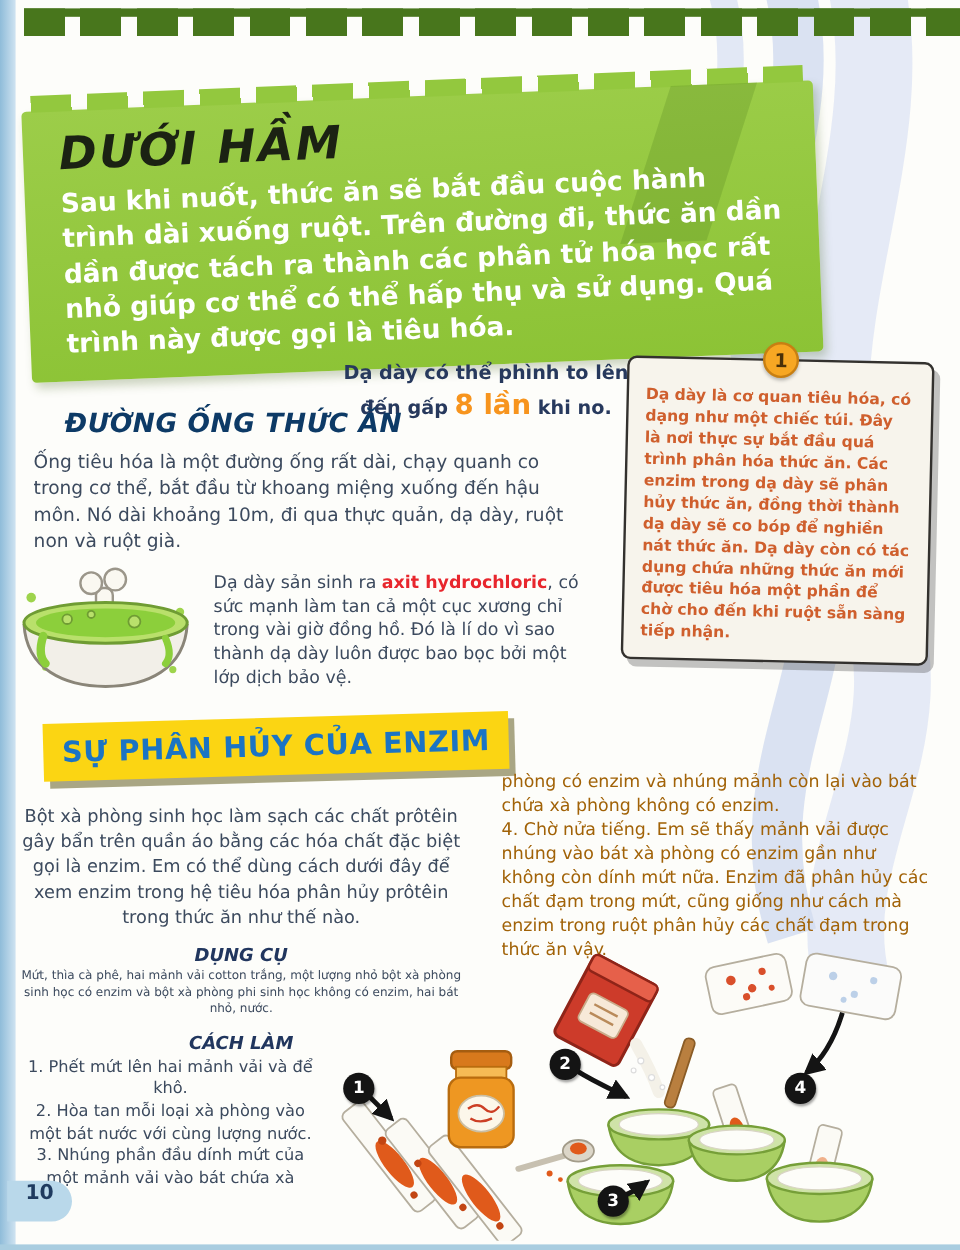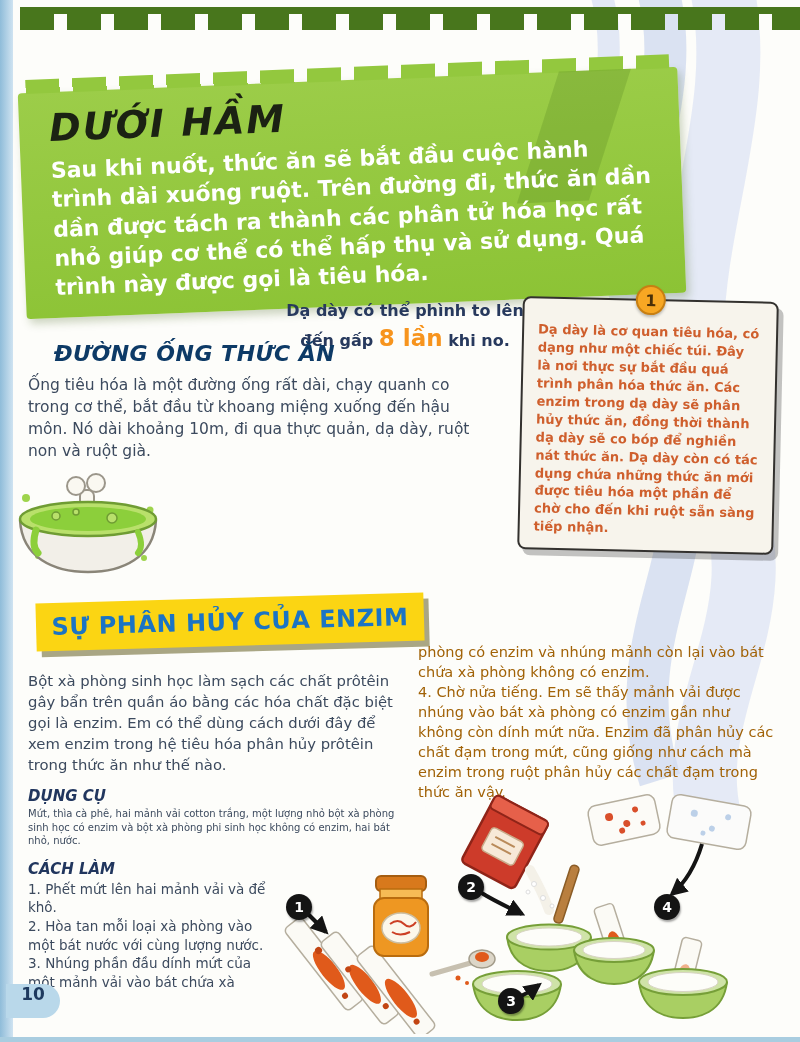--- a/index.html
+++ b/index.html
@@ -85,21 +85,21 @@
   }
   
   .yellow-banner{
     position:absolute;left:36px;top:598px;width:388px;height:48px;
     background:#fbd513;transform:rotate(-1.6deg);
     box-shadow:5px 6px 0 rgba(100,95,35,.55);
     display:flex;align-items:center;justify-content:center;
   }
   .yellow-banner span{color:#1b74c4;font-size:24px;font-weight:800;letter-spacing:.5px;}
   
-  .col-left{position:absolute;left:28px;top:670px;width:370px;}
+  .col-left{position:absolute;left:16px;top:670px;width:370px;text-align:center;}
   .col-left .intro{margin:0;color:#3c4a5e;font-size:14.8px;line-height:1.42;font-weight:500;}
   .mini-heading{
     margin:12px 0 2px 0;color:#21365e;font-size:15px;font-weight:800;font-style:italic;
   }
   .tools-body{margin:0;color:#3c4a5e;font-size:10px;line-height:1.36;font-weight:500;}
   .steps{margin:0;width:252px;color:#3c4a5e;font-size:13.5px;line-height:1.38;
     font-weight:500;white-space:pre-line;}
   .col-right{
     position:absolute;left:418px;top:642px;width:356px;margin:0;
     color:#a16207;font-size:14.5px;line-height:1.38;font-weight:500;white-space:pre-line;
@@ -165,20 +165,23 @@
       <ellipse cx="84" cy="61" rx="68" ry="17" fill="#b9e06b" stroke="#6f9c33" stroke-width="2.5"></ellipse>
       <ellipse cx="84" cy="61" rx="58" ry="12" fill="#8ccf3b"></ellipse>
       <path d="M32,72 q-5,16 2,23" stroke="#8ccf3b" stroke-width="7" fill="none" stroke-linecap="round"></path>
       <path d="M134,74 q6,14 0,21" stroke="#8ccf3b" stroke-width="6" fill="none" stroke-linecap="round"></path>
       <circle cx="52" cy="58" r="4" fill="#b9e06b" stroke="#6f9c33" stroke-width="1.5"></circle>
       <circle cx="108" cy="60" r="5" fill="#b9e06b" stroke="#6f9c33" stroke-width="1.5"></circle>
       <circle cx="72" cy="54" r="3" fill="#b9e06b" stroke="#6f9c33" stroke-width="1.5"></circle>
     </svg>
   </div>
 
+  <p class="acid">
+    <span>Dạ dày sản sinh ra </span><span class="hl-red">axit hydrochloric</span><span>, có sức mạnh làm tan cả một cục xương chỉ trong vài giờ đồng hồ. Đó là lí do vì sao thành dạ dày luôn được bao bọc bởi một lớp dịch bảo vệ.</span>
+  </p>
 
   <div class="note-card">
     <div class="note-number">1</div>
     <p>Dạ dày là cơ quan tiêu hóa, có dạng như một chiếc túi. Đây là nơi thực sự bắt đầu quá trình phân hóa thức ăn. Các enzim trong dạ dày sẽ phân hủy thức ăn, đồng thời thành dạ dày sẽ co bóp để nghiền nát thức ăn. Dạ dày còn có tác dụng chứa những thức ăn mới được tiêu hóa một phần để chờ cho đến khi ruột sẵn sàng tiếp nhận.</p>
   </div>
 
   <div class="yellow-banner">
     <span>SỰ PHÂN HỦY CỦA ENZIM</span>
   </div>
 

